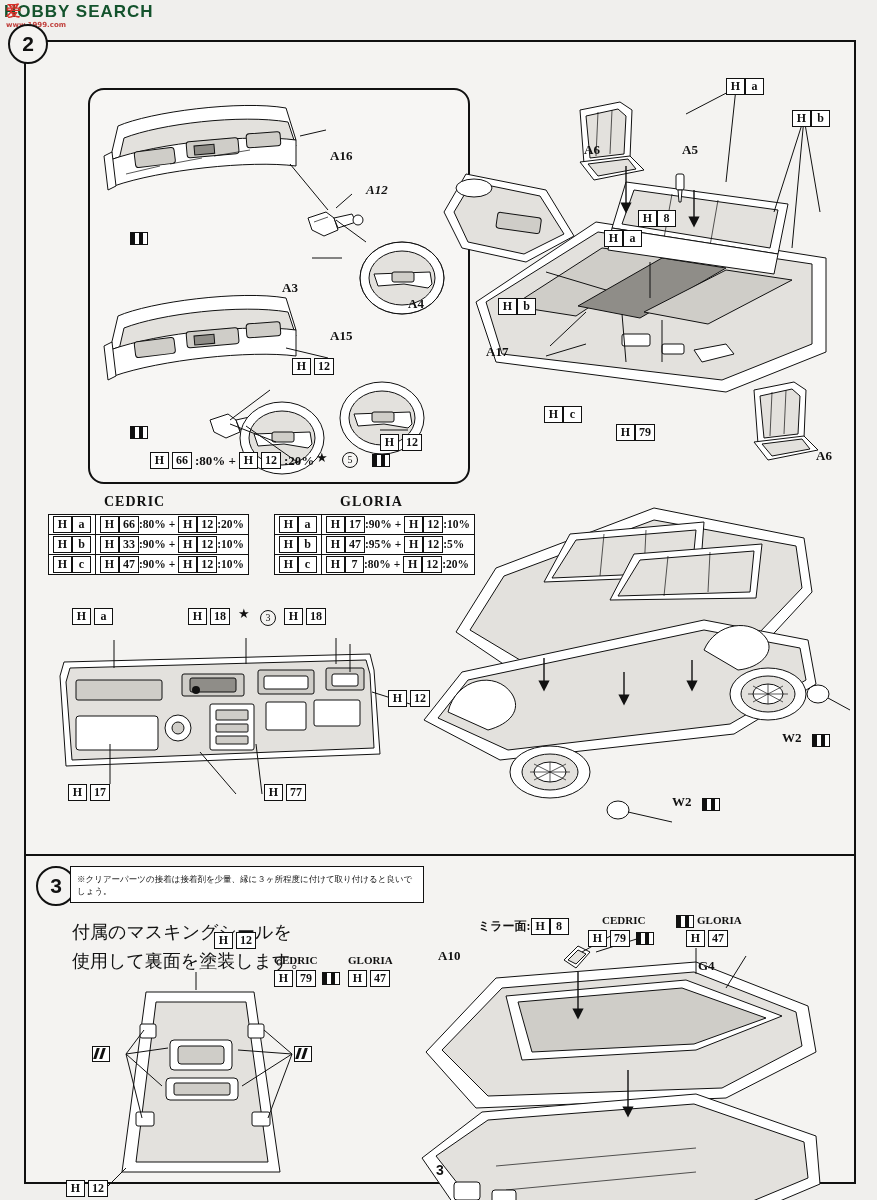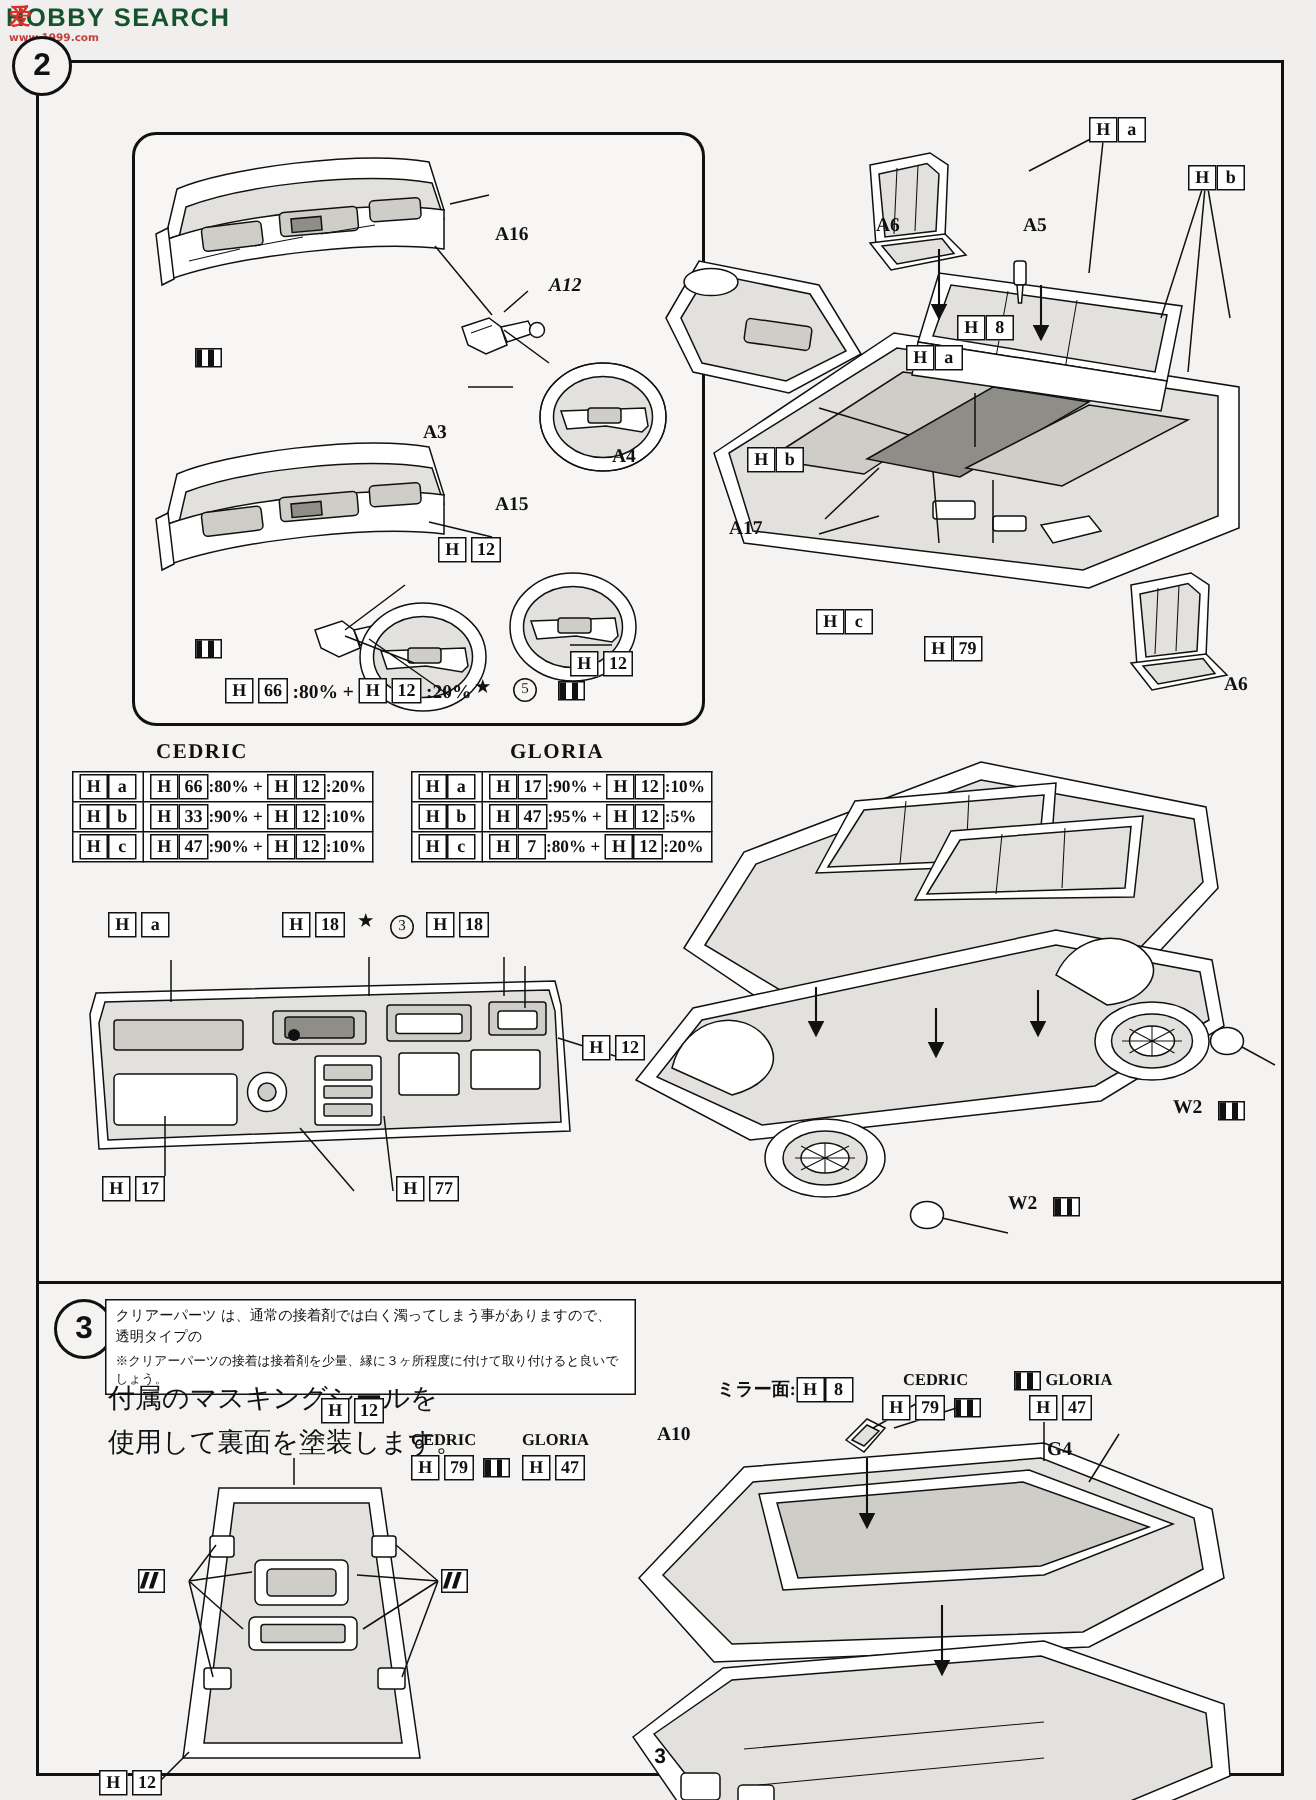--- a/index.html
+++ b/index.html
@@ -448,21 +448,20 @@
       <path class="ln2" d="M288,188 L288,214" marker-end="url(#ar)"></path>
       <path class="ln" d="M224,340 L268,350 M424,226 L446,238"></path>
     </svg>
 
     <div class="lbl" style="left:756px;top:688px;">W2</div>
     <span class="flag2" style="position:absolute;left:786px;top:692px;"></span>
     <div class="lbl" style="left:646px;top:752px;">W2</div>
     <span class="flag2" style="position:absolute;left:676px;top:756px;"></span>
 
     <div class="note-box" style="left:44px;top:824px;width:340px;">
-      <div>クリアーパーツ は、通常の接着剤では白く濁ってしまう事がありますので、透明タイプの</div>
       <div style="font-size:8.5px;margin-top:2px;">※クリアーパーツの接着は接着剤を少量、縁に３ヶ所程度に付けて取り付けると良いでしょう。</div>
     </div>
 
     <div class="jp" style="left:46px;top:876px;">付属のマスキングシールを
 使用して裏面を塗装します。</div>
 
     <svg width="320" height="270" style="left:40px;top:920px;">
       <path class="fillw" d="M80,30 L188,30 L214,210 L56,210 Z"></path>
       <path class="fillg" d="M90,40 L180,40 L202,200 L70,200 Z"></path>
       <rect class="fillw" x="104" y="78" width="62" height="30" rx="4"></rect>

